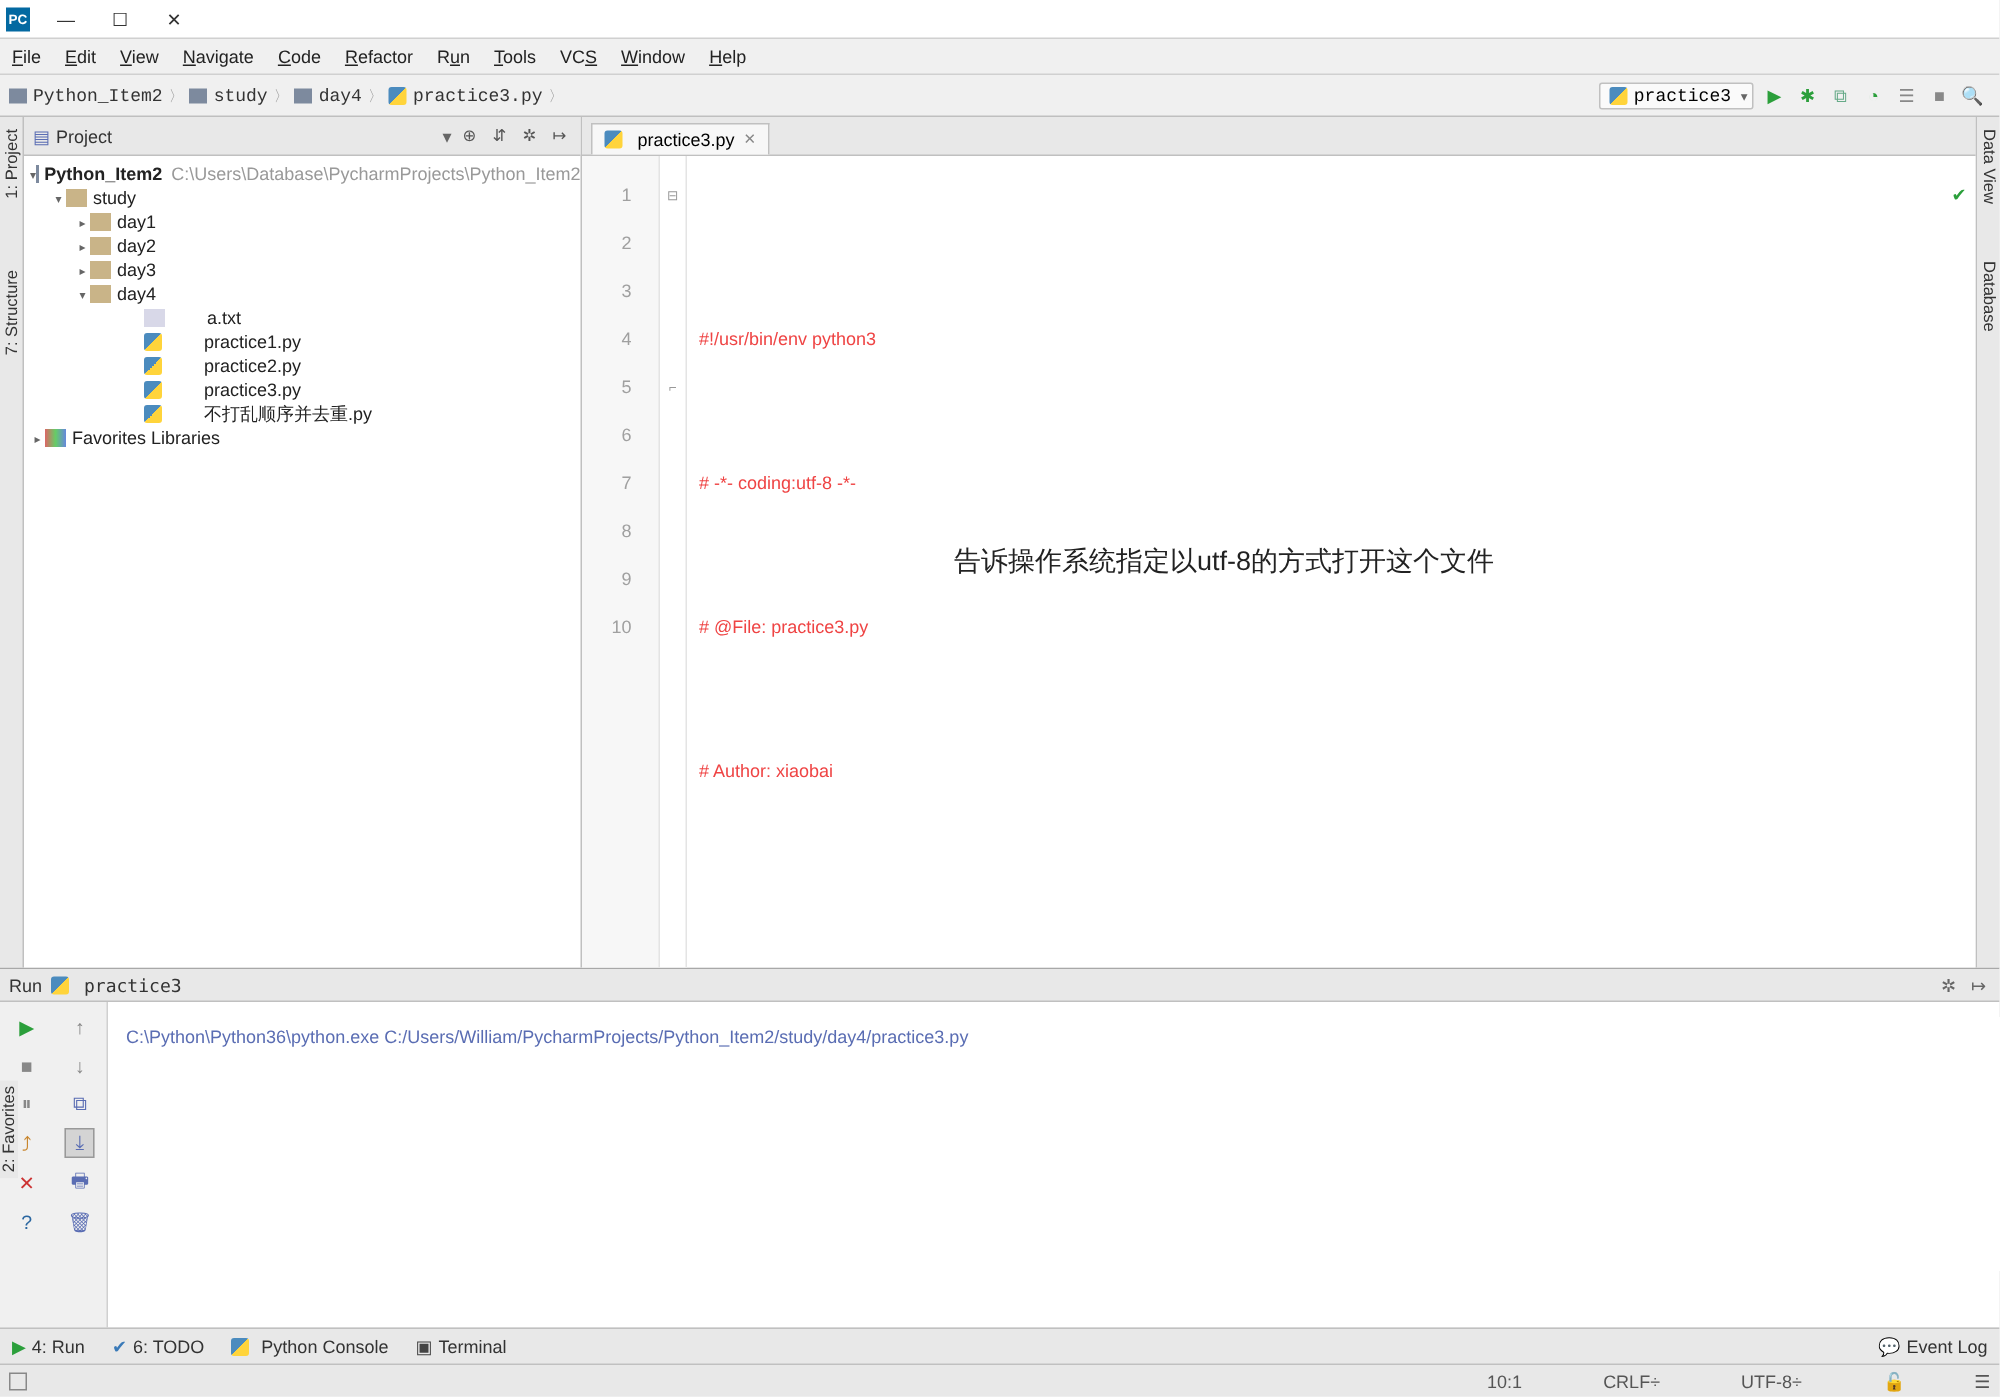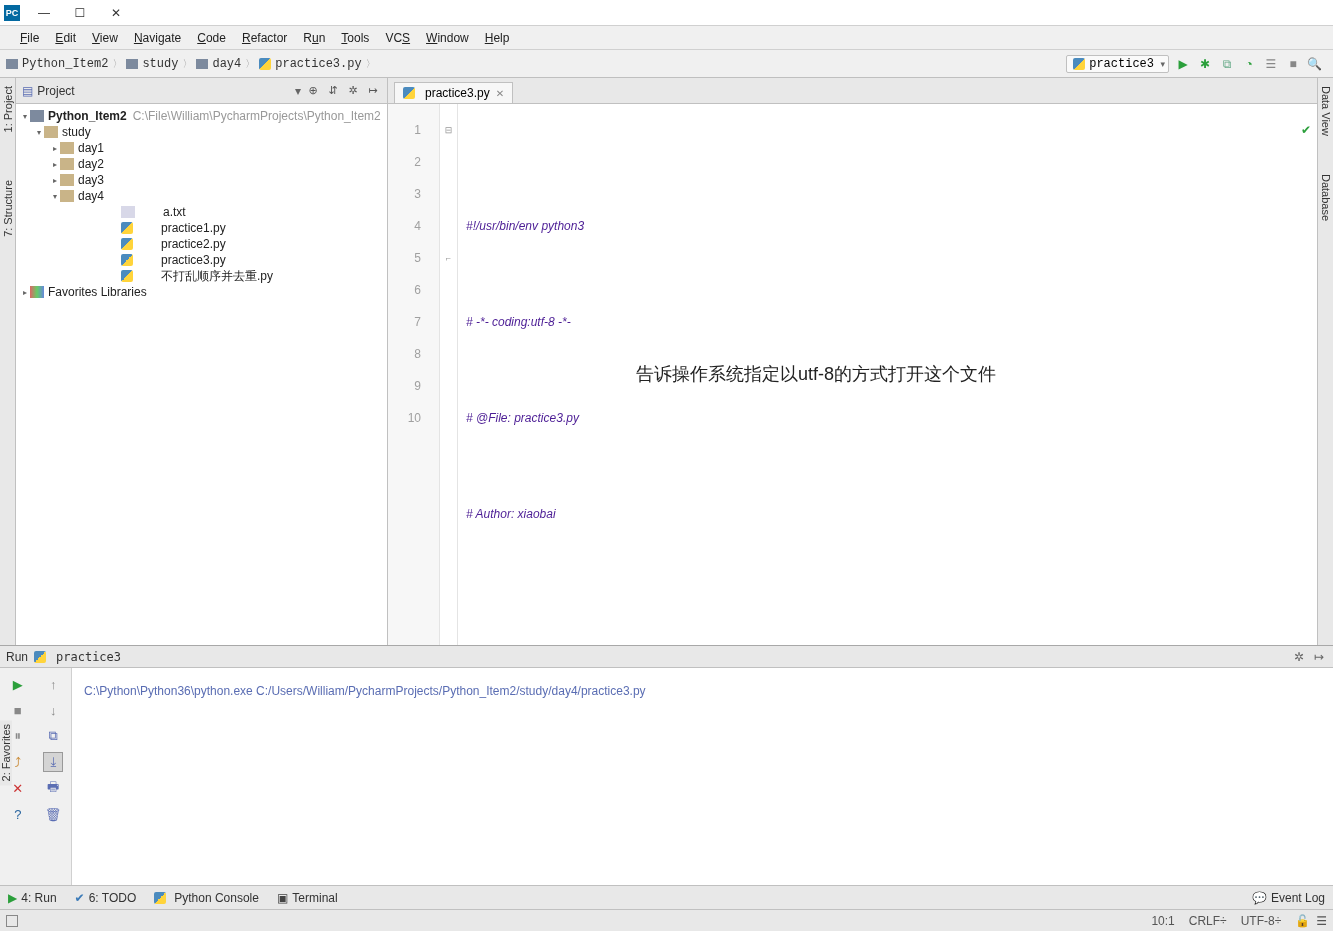--- a/index.html
+++ b/index.html
@@ -6,21 +6,21 @@
 body { background: #f0f0f0; width: 1333px; height: 931px; display: flex; flex-direction: column; overflow: hidden; }
 .mono { font-family: "Consolas", "Courier New", monospace; }
 
 
 .titlebar { height: 26px; background: #fff; border-bottom: 1px solid #d0d0d0; display: flex; align-items: center; padding: 0 4px; }
 .titlebar .pc-icon { width: 16px; height: 16px; background: #0369a1; color: #fff; font-size: 9px; font-weight: bold; display: flex; align-items: center; justify-content: center; margin-right: 6px; }
 .titlebar .title-text { flex: 1; color: #222; }
 .titlebar .win-btn { width: 36px; height: 24px; display: flex; align-items: center; justify-content: center; color: #333; }
 
 
-.menubar { height: 24px; background: #f0f0f0; border-bottom: 1px solid #d0d0d0; display: flex; align-items: center; padding: 0 12px; }
+.menubar { height: 24px; background: #f0f0f0; border-bottom: 1px solid #d0d0d0; display: flex; align-items: center; padding: 0 0; }
 .menubar .menu-item { padding: 2px 8px; color: #222; }
 .menubar .menu-item u { text-decoration: underline; }
 
 
 .navbar { height: 28px; background: #f0f0f0; border-bottom: 1px solid #bfbfbf; display: flex; align-items: center; padding: 0 4px; }
 .breadcrumb { display: flex; align-items: center; flex: 1; }
 .breadcrumb .crumb { display: flex; align-items: center; padding: 0 2px; color: #333; }
 .breadcrumb .sep { color: #999; margin: 0 2px; font-size: 10px; }
 .folder-icon { width: 12px; height: 10px; background: #7d8a9e; margin-right: 4px; display: inline-block; }
 .py-icon { width: 12px; height: 12px; display: inline-block; margin-right: 4px; background: linear-gradient(135deg,#4b8bbe 50%,#ffd43b 50%); border-radius: 2px; }
@@ -42,37 +42,37 @@
 .project-panel { width: 372px; background: #fff; border-right: 1px solid #c0c0c0; display: flex; flex-direction: column; }
 .project-header { height: 26px; background: #e8e8e8; border-bottom: 1px solid #c0c0c0; display: flex; align-items: center; padding: 0 6px; }
 .project-header .label { flex: 1; color: #333; font-weight: normal; }
 .project-header .hicon { width: 16px; height: 16px; display: flex; align-items: center; justify-content: center; color: #555; margin-left: 4px; font-size: 11px; }
 .tree { padding: 4px 0; font-family: "Consolas","Courier New",monospace; font-size: 12px; overflow: hidden; }
 .tree-row { display: flex; align-items: center; height: 16px; padding-left: 4px; white-space: nowrap; }
 .tree-row .tog { width: 10px; color: #666; font-size: 8px; text-align: center; }
 .tree-row .ticon { width: 14px; height: 12px; margin-right: 4px; }
 .tree-row .tlabel { color: #222; }
 .tree-row .tpath { color: #999; margin-left: 6px; }
-.pad1 { padding-left: 18px; } .pad2 { padding-left: 34px; } .pad3 { padding-left: 71px; gap: 24px; }
+.pad1 { padding-left: 18px; } .pad2 { padding-left: 34px; } .pad3 { padding-left: 46px; gap: 24px; }
 .dir-icon { background: #c9b488; }
 .txt-icon { background: #d8d8e8; }
 .lib-icon { background: linear-gradient(90deg,#d66,#6c6,#68d); }
 
 
 .editor-wrap { flex: 1; display: flex; flex-direction: column; min-width: 0; position: relative; }
 .editor-tabs { height: 26px; background: #e8e8e8; border-bottom: 1px solid #c0c0c0; display: flex; align-items: flex-end; padding-left: 6px; }
 .editor-tab { background: #f7f7f7; border: 1px solid #c0c0c0; border-bottom: none; padding: 3px 8px; display: flex; align-items: center; gap: 6px; font-family: "Consolas",monospace; }
 .editor-tab .close { color: #888; font-size: 10px; }
 .editor-body { flex: 1; display: flex; background: #fff; overflow: hidden; position: relative; }
 .gutter { width: 52px; background: #f7f7f7; border-right: 1px solid #e4e4e4; text-align: right; padding: 10px 18px 0 0; color: #a0a0a0; font-family: "Consolas",monospace; font-size: 18px; line-height: 32px; }
 .fold-strip { width: 18px; background: #fff; border-right: 1px solid #e4e4e4; padding-top: 10px; }
 .fold-strip .mk { height: 32px; display: flex; align-items: center; justify-content: center; color: #999; font-size: 9px; }
 .code { flex: 1; padding: 10px 8px 0 8px; font-family: "Consolas","Courier New",monospace; font-size: 18px; line-height: 32px; position: relative; white-space: pre; }
 .code .ln { height: 32px; }
-.c-comment { color: #4c1d95; font-style: italic; }
+.c-comment { color: #ef4444; }
 .annotation { position: absolute; font-family: "Microsoft YaHei","SimSun",sans-serif; font-size: 18px; color: #222; }
 .right-marker { position: absolute; top: 10px; right: 6px; color: #2b9f3b; font-size: 12px; }
 
 
 .right-tool-strip { width: 16px; background: #e8e8e8; border-left: 1px solid #c0c0c0; display: flex; flex-direction: column; align-items: center; padding-top: 4px; gap: 30px; }
 .right-tool-strip .vtab { writing-mode: vertical-rl; font-size: 11px; color: #333; padding: 4px 0; }
 
 
 .run-panel { height: 240px; border-top: 1px solid #a8a8a8; display: flex; flex-direction: column; background: #f0f0f0; }
 .run-header { height: 22px; background: #e8e8e8; border-bottom: 1px solid #c0c0c0; display: flex; align-items: center; padding: 0 6px; }
@@ -88,21 +88,21 @@
 .run-out { flex: 1; padding: 10px 12px; font-family: "Consolas","Courier New",monospace; font-size: 14px; line-height: 26px; }
 .run-out .path { color: #5a6db3; }
 .run-out .msg { color: #222; }
 
 
 .bottom-tabs { height: 24px; background: #e8e8e8; border-top: 1px solid #c0c0c0; display: flex; align-items: center; padding: 0 8px; gap: 18px; }
 .bottom-tabs .btab { display: flex; align-items: center; gap: 4px; color: #333; }
 .bottom-tabs .spacer { flex: 1; }
 
 
-.statusbar { height: 22px; background: #e8e8e8; border-top: 1px solid #c0c0c0; display: flex; align-items: center; padding: 0 6px; font-family: "Consolas",monospace; color: #555; }
+.statusbar { height: 22px; background: #e8e8e8; border-top: 1px solid #c0c0c0; display: flex; align-items: center; padding: 0 6px; font-family: "Consolas",monospace; color: #555; gap: 40px; }
 .statusbar .sq { width: 12px; height: 12px; border: 1px solid #888; margin-right: 8px; }
 .statusbar .spacer { flex: 1; }
 .statusbar .cell { margin-left: 14px; }
 .statusbar .lock { margin-left: 14px; }
 </style>
 </head>
 <body>
 
 <div class="titlebar">
   <div class="pc-icon">PC</div>
@@ -177,21 +177,21 @@
       <span class="hicon">⊕</span>
       <span class="hicon">⇵</span>
       <span class="hicon">✲</span>
       <span class="hicon">↦</span>
     </div>
     <div class="tree">
       <div class="tree-row">
         <span class="tog">▾</span>
           <span class="ticon folder-icon"></span>
         <b class="tlabel">Python_Item2</b>
-        <span class="tpath">C:\File\William\PycharmProjects\Python_Item2</span>
+        <span class="tpath">C:\Users\Database\PycharmProjects\Python_Item2</span>
       </div>
       <div id="tree-mount">
           <div class="tree-row pad1">
             <span class="tog">▾</span>
             <span class="ticon dir-icon"></span>
             <span class="tlabel">study</span>
           </div>
           <div class="tree-row pad2">
             <span class="tog">▸</span>
             <span class="ticon dir-icon"></span>

